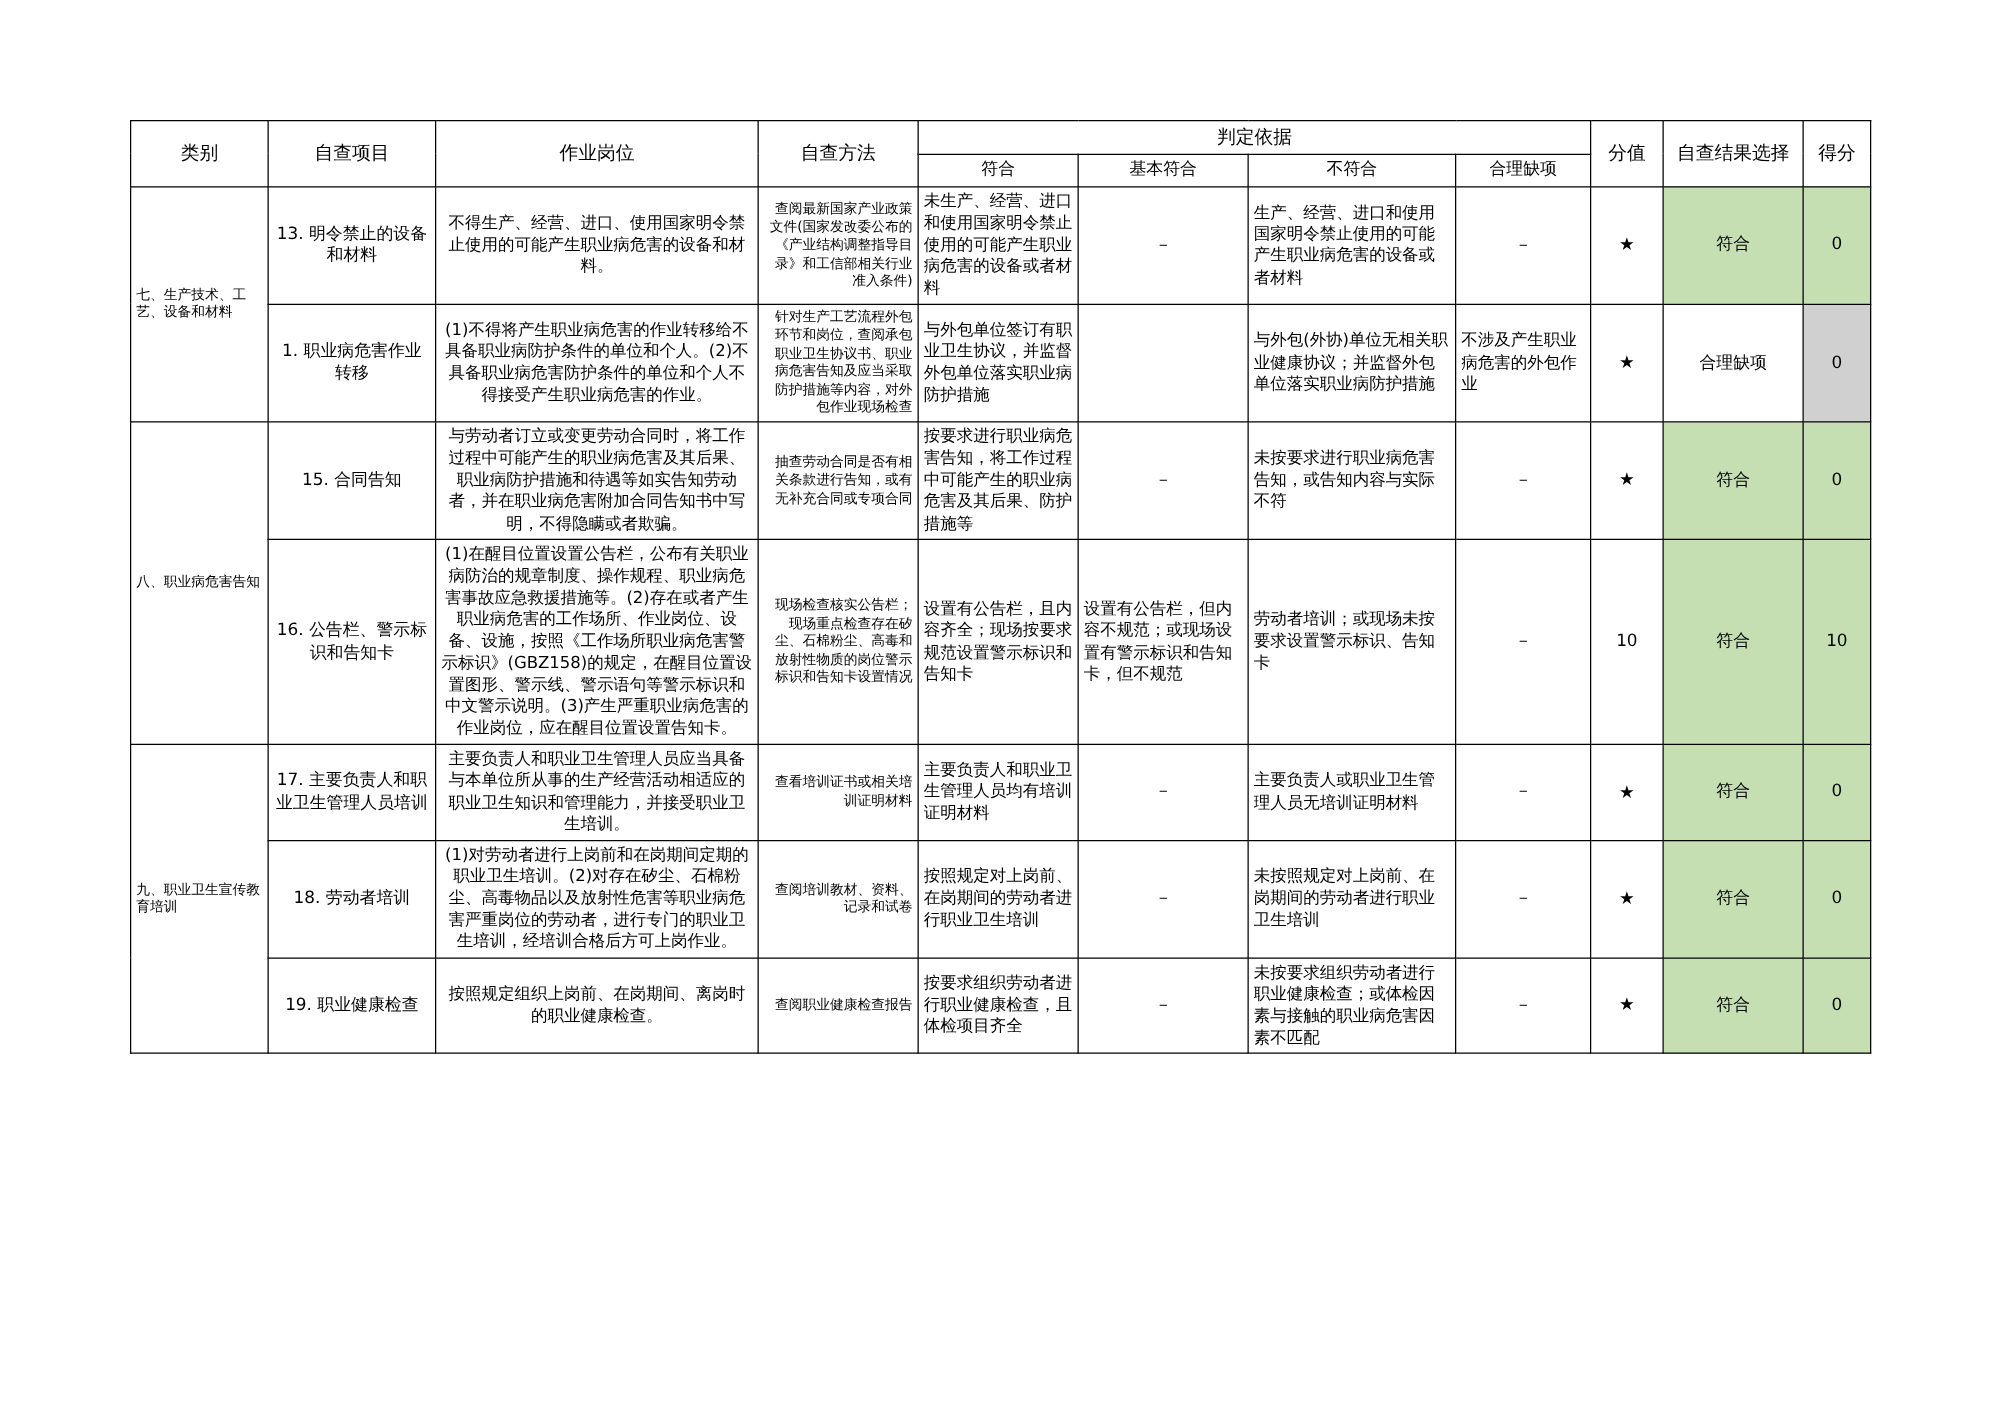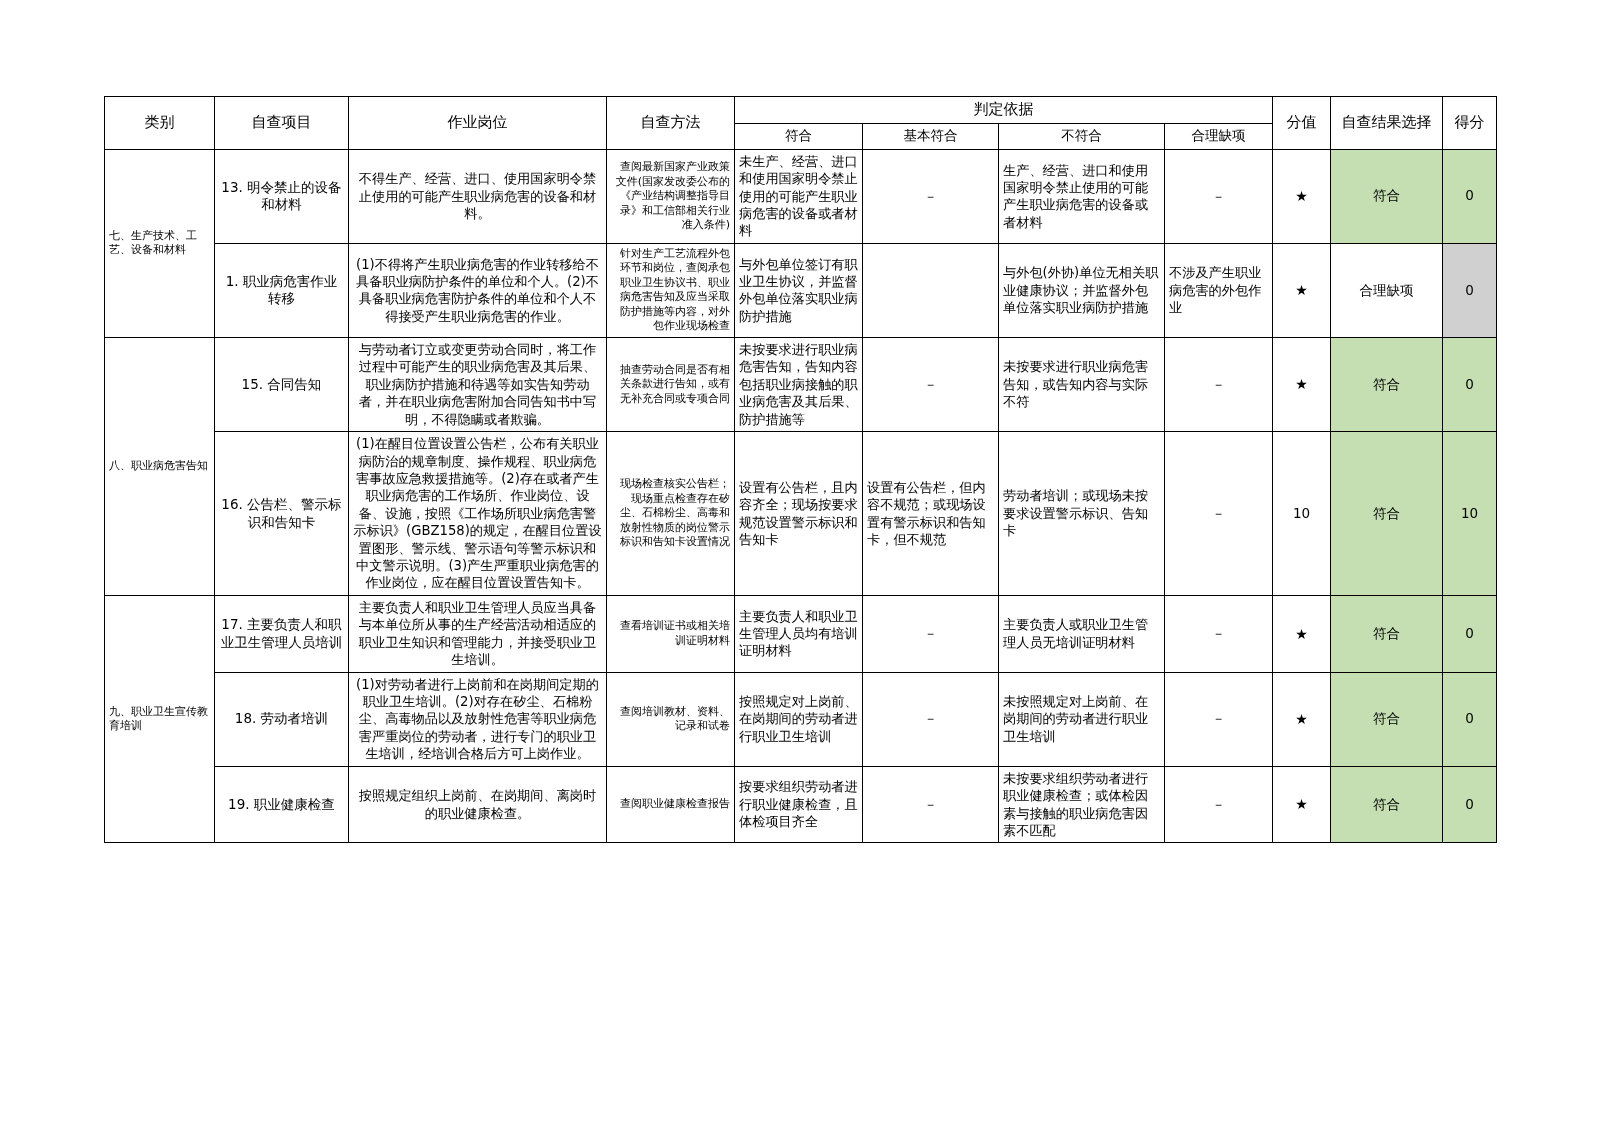--- a/index.html
+++ b/index.html
@@ -186,21 +186,21 @@
         <td class="star">★</td>
         <td class="result">合理缺项</td>
         <td class="pts gray">0</td>
       </tr>
 
       <tr>
         <td class="cat" rowspan="2">八、职业病危害告知</td>
         <td class="item">15. 合同告知</td>
         <td class="content">与劳动者订立或变更劳动合同时，将工作过程中可能产生的职业病危害及其后果、职业病防护措施和待遇等如实告知劳动者，并在职业病危害附加合同告知书中写明，不得隐瞒或者欺骗。</td>
         <td class="method">抽查劳动合同是否有相关条款进行告知，或有无补充合同或专项合同</td>
-        <td class="crit">未按要求进行职业病危害告知，告知内容包括职业病接触的职业病危害及其后果、防护措施等</td>
+        <td class="crit">按要求进行职业病危害告知，将工作过程中可能产生的职业病危害及其后果、防护措施等</td>
         <td class="crit center">－</td>
         <td class="crit">未按要求进行职业病危害告知，或告知内容与实际不符</td>
         <td class="crit center">－</td>
         <td class="star">★</td>
         <td class="result green">符合</td>
         <td class="pts green">0</td>
       </tr>
 
       <tr>
         <td class="item">16. 公告栏、警示标识和告知卡</td>

